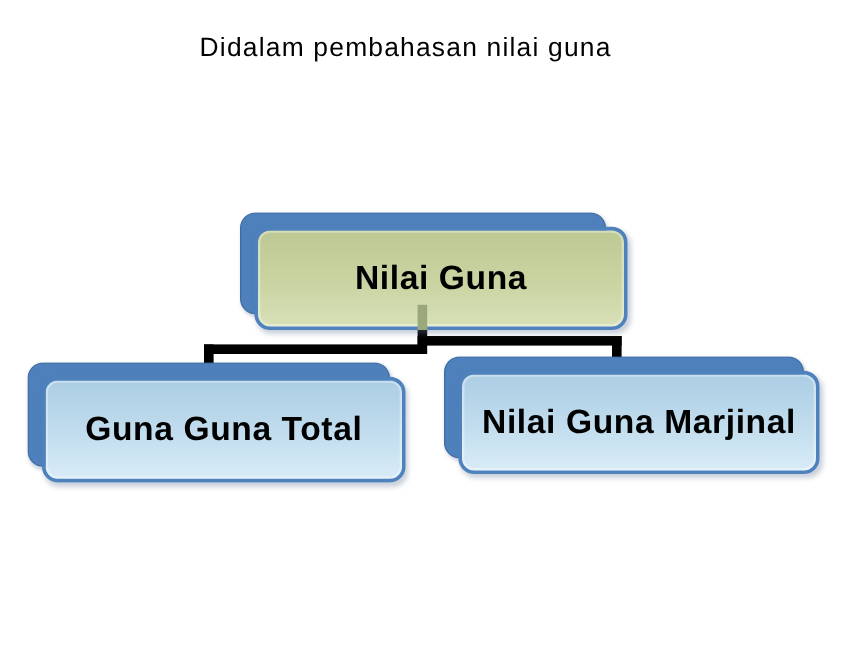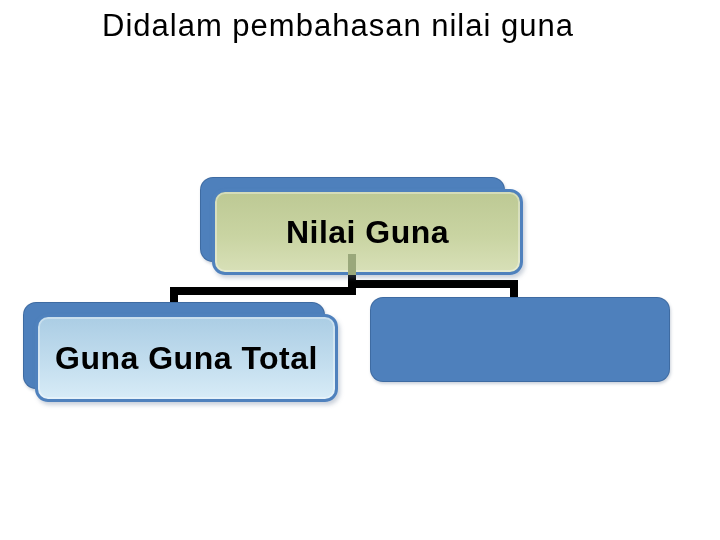--- a/index.html
+++ b/index.html
@@ -13,25 +13,25 @@
     height: 540px;
     background: var(--background, #ffffff);
     overflow: hidden;
     font-family: "Liberation Sans", sans-serif;
   }
   * { box-sizing: border-box; }
 
   
   .title {
     position: absolute;
-    top: 3px;
+    top: 17px;
     left: 0;
     width: 676px;
     text-align: center;
-    font-size: 31px;
+    font-size: 22px;
     line-height: 45px;
     letter-spacing: 1px;
     color: var(--title-color, #000000);
   }
 
   
   .conn {
     position: absolute;
     background: var(--connector-black, #000000);
     z-index: 1;
@@ -58,21 +58,21 @@
     z-index: 2;
   }
   .front {
     position: absolute;
     border-radius: 13px;
     border: 3px solid var(--border-blue, #4f81bd);
     display: flex;
     align-items: center;
     justify-content: center;
     font-weight: bold;
-    font-size: 32px;
+    font-size: 28px;
     letter-spacing: 0.5px;
     color: var(--node-text-color, #000000);
     box-shadow: 2px 3px 4px rgba(100, 120, 150, 0.35),
                 inset 0 0 0 2px rgba(255, 255, 255, 0.35);
     z-index: 3;
     text-align: center;
   }
   .front.green {
     background: linear-gradient(180deg,
       var(--green-fill-top, #bdc994) 0%,
@@ -118,14 +118,17 @@
   <div class="front green root-front">
     <span>Nilai Guna</span>
   </div>
 
   <div class="back left-back"></div>
   <div class="front blue left-front">
     <span>Guna Guna Total</span>
   </div>
 
   <div class="back right-back"></div>
+  <div class="front blue right-front">
+    <span>Nilai Guna Marjinal</span>
+  </div>
 
 </div>
 
 </body></html>

